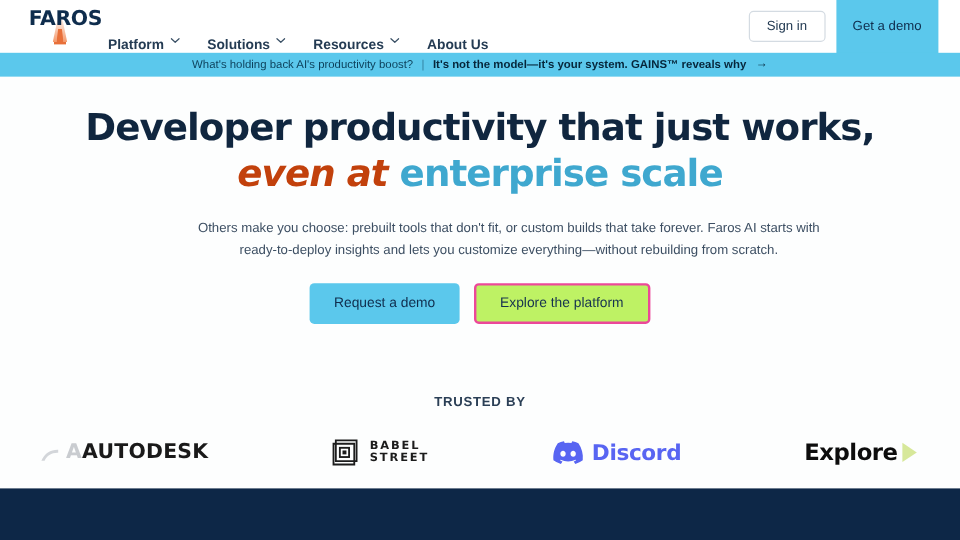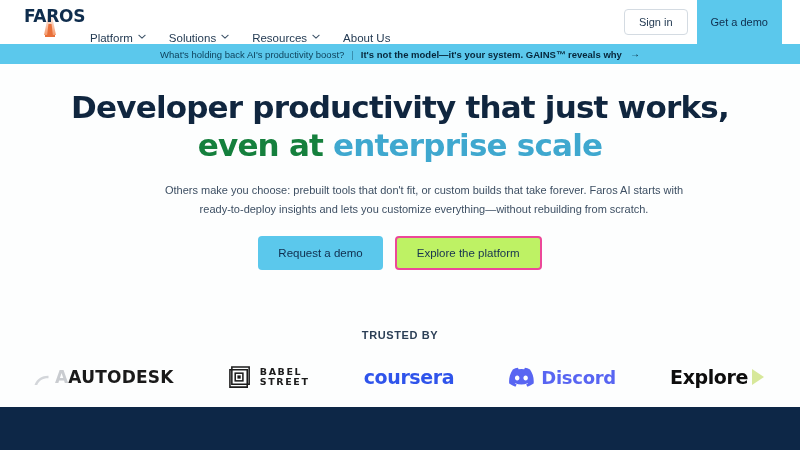--- a/index.html
+++ b/index.html
@@ -44,22 +44,22 @@
     clip-path: polygon(24% 0%, 76% 0%, 100% 100%, 0% 100%);
     z-index: 2;
   }
   .logo-base {
     position: absolute; left: 21px; top: 28px; width: 10px; height: 2px;
     background: #e8703a; z-index: 2;
   }
 
   .nav { position: absolute; left: 90px; top: 0; height: 44px; display: flex; align-items: center; gap: 0; }
   .nav-item {
-    display: flex; align-items: center; gap: 5px;
-    font-size: 11.5px; color: #243b53; font-weight: 400;
+    display: flex; align-items: flex-start; gap: 5px;
+    font-size: 11.5px; color: #243b53; font-weight: 700;
     padding: 0 24px 0 0; cursor: pointer; white-space: nowrap; margin-top: 32px;
   }
   .nav-item:first-child { margin-left: 0; }
   .chev { display: inline-block; width: 7px; height: 7px; position: relative; top: -1px; }
   .chev svg { display: block; }
 
   .header-actions { position: absolute; right: 18px; top: 0; height: 44px; display: flex; align-items: center; gap: 9px; }
   .btn-signin {
     font-size: 11px; color: #243b53; background: #fff;
     border: 1px solid #d4dbe2; border-radius: 4px;
@@ -86,21 +86,21 @@
   
   .hero { position: absolute; top: 64px; left: 0; width: 800px; height: 343px; background: #fdfefe; }
   .h1 {
     position: absolute; top: 24px; left: 0; width: 800px;
     text-align: center;
     font-family: "DejaVu Sans", sans-serif;
     font-size: 31px; font-weight: 700; letter-spacing: -0.8px;
     color: #10263f; line-height: 38px;
   }
   .h1-l2 { display: block; }
-  .h1-teal { color: #15803d; }
+  .h1-teal { color: #c2410c; font-style: italic; }
   .h1-blue { color: #3fa8cf; }
 
   .sub {
     position: absolute; top: 117px; left: 0; width: 800px;
     text-align: center; font-size: 11px; line-height: 19px;
     color: #3d4f63;
     margin-left: 24px;
   }
   .sub span { display: block; }
 
@@ -270,23 +270,20 @@
               <rect x="9.8" y="10.8" width="3.4" height="3.4" fill="#1c1c1c"></rect>
             </svg>
           </span>
           <span class="babel-text">
             <span>BABEL</span>
             <span>STREET</span>
           </span>
         </div>
       </div>
 
-      <div class="logo-cell">
-        <span class="coursera">coursera</span>
-      </div>
 
       <div class="logo-cell">
         <div class="discord">
           <span class="discord-mark">
             <svg viewBox="0 0 28 21" width="26" height="20">
               <path d="M23.7 2.3A22 22 0 0 0 18.2.6a16 16 0 0 0-.7 1.5 20.4 20.4 0 0 0-6.1 0A15 15 0 0 0 10.7.6 22 22 0 0 0 5.2 2.3C1.7 7.5.8 12.5 1.3 17.5a22.2 22.2 0 0 0 6.7 3.4c.5-.7 1-1.5 1.4-2.3a14.4 14.4 0 0 1-2.2-1.1l.5-.4a15.8 15.8 0 0 0 13.5 0l.5.4a14.4 14.4 0 0 1-2.2 1.1c.4.8.9 1.6 1.4 2.3a22.1 22.1 0 0 0 6.7-3.4c.6-5.8-.9-10.8-3.9-15.2ZM9.9 14.4c-1.3 0-2.4-1.2-2.4-2.7s1-2.7 2.4-2.7 2.4 1.2 2.4 2.7-1 2.7-2.4 2.7Zm9.1 0c-1.3 0-2.4-1.2-2.4-2.7s1-2.7 2.4-2.7 2.4 1.2 2.4 2.7-1 2.7-2.4 2.7Z" fill="#5865f2"></path>
             </svg>
           </span>
           <span class="discord-word">Discord</span>
         </div>

